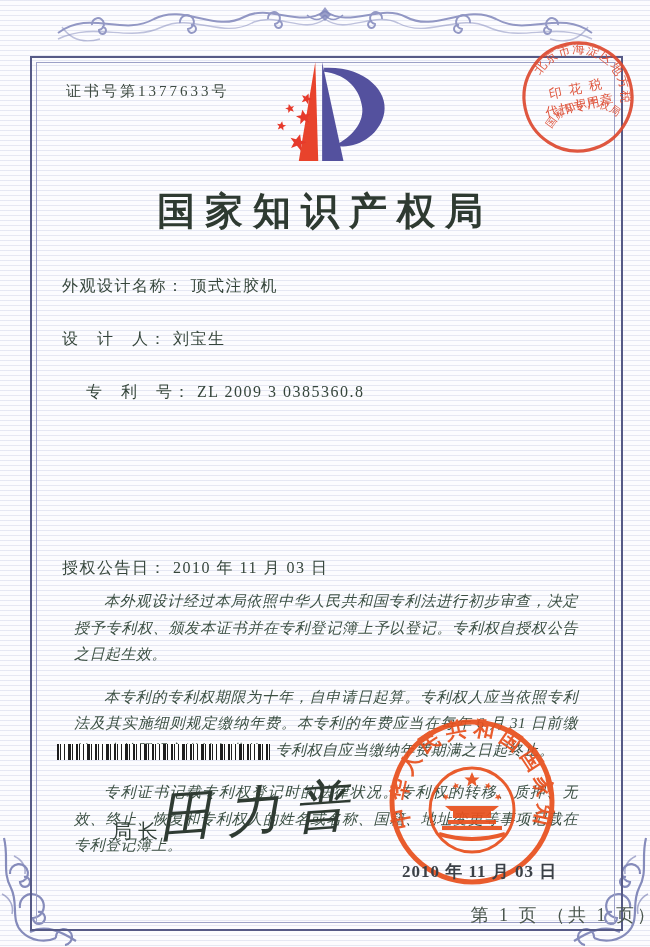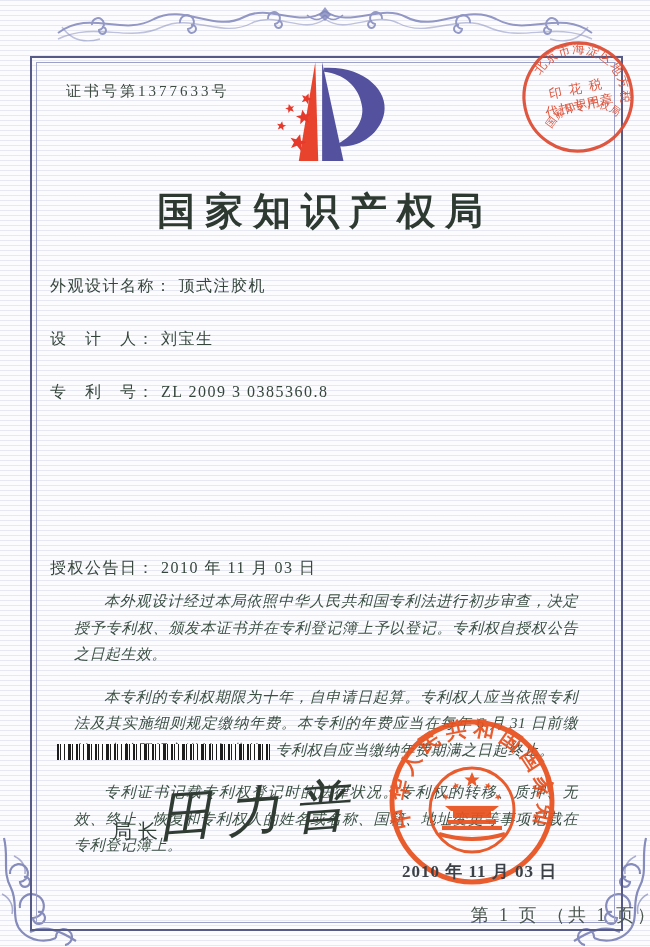--- a/index.html
+++ b/index.html
@@ -23,22 +23,22 @@
   
   .cert-no{left:66px;top:82px;font-size:15px;letter-spacing:3px;color:#3d4a41;}
   
   .logo{left:258px;top:58px;width:136px;height:107px;}
   
   .tax-stamp{left:521px;top:40px;width:114px;height:114px;transform:rotate(-12deg);opacity:.92;}
   
   .title{left:0;top:186px;width:100%;text-align:center;font-size:38px;font-weight:600;
          letter-spacing:10px;color:#2e3a31;}
   
-  .field{left:50px;width:540px;font-size:16px;letter-spacing:1.5px;color:#35453b;white-space:nowrap;}
-  .f0{top:276px;} .f1{top:329px;} .f2{top:382px;} .f3{top:436px;} .f4{top:489px;} .f5{top:542px;margin-top:16px;}
+  .field{left:62px;width:540px;font-size:16px;letter-spacing:1.5px;color:#35453b;white-space:nowrap;}
+  .f0{top:276px;} .f1{top:329px;} .f2{top:382px;margin-left:24px;} .f3{top:436px;} .f4{top:489px;} .f5{top:542px;margin-top:16px;}
   .flabel{margin-right:6px;}
   
   .body-text{left:58px;top:572px;width:536px;font-size:15px;line-height:26.5px;
              color:#3c5044;text-align:justify;font-style:italic;letter-spacing:.5px;}
   .body-text p{margin:16px;text-indent:2em;}
   
   .barcode{left:57px;top:744px;width:213px;height:16px;
     background:repeating-linear-gradient(90deg,
       #1d1d1d 0 2px,#fdfdfd 2px 3px,#1d1d1d 3px 4px,#fdfdfd 4px 7px,
       #1d1d1d 7px 8px,#fdfdfd 8px 11px,#1d1d1d 11px 14px,#fdfdfd 14px 15px,

